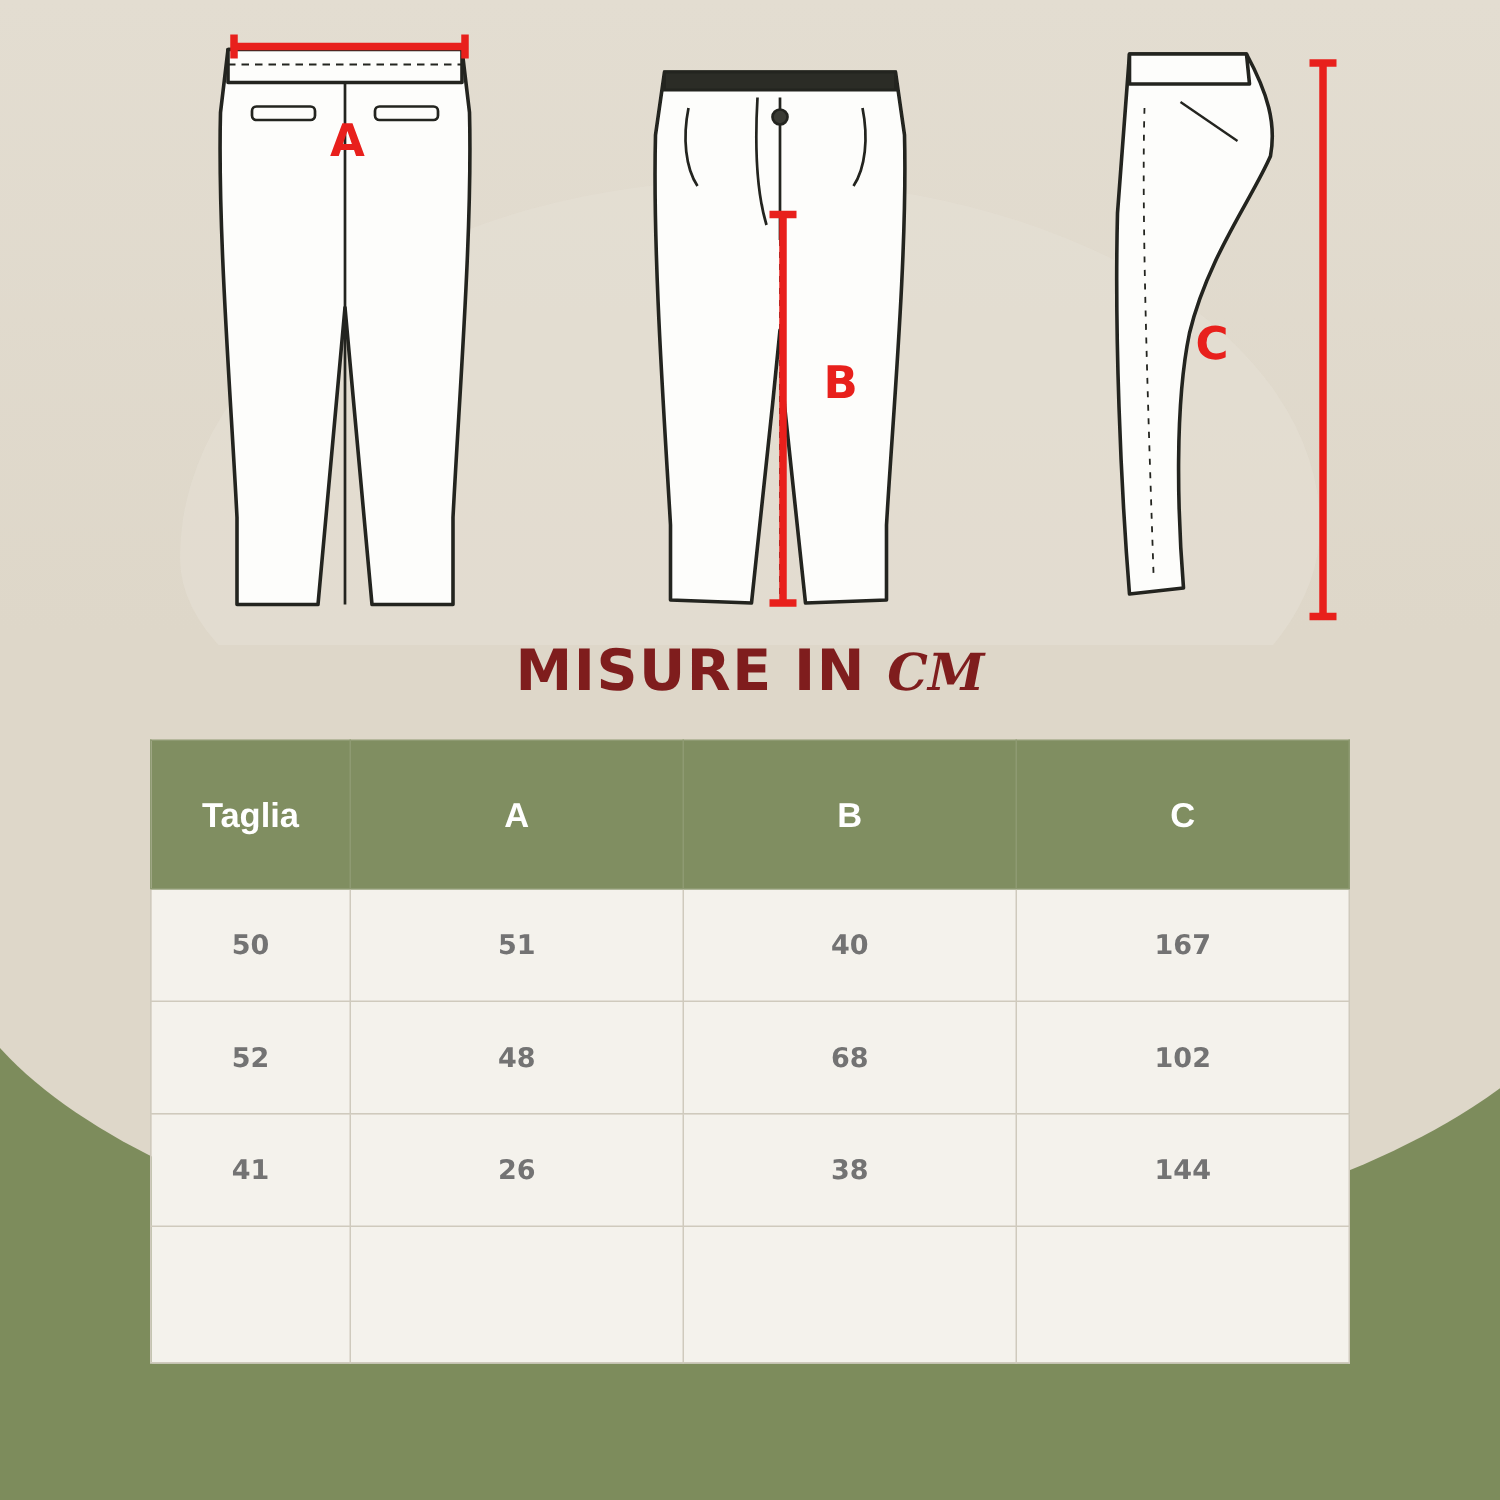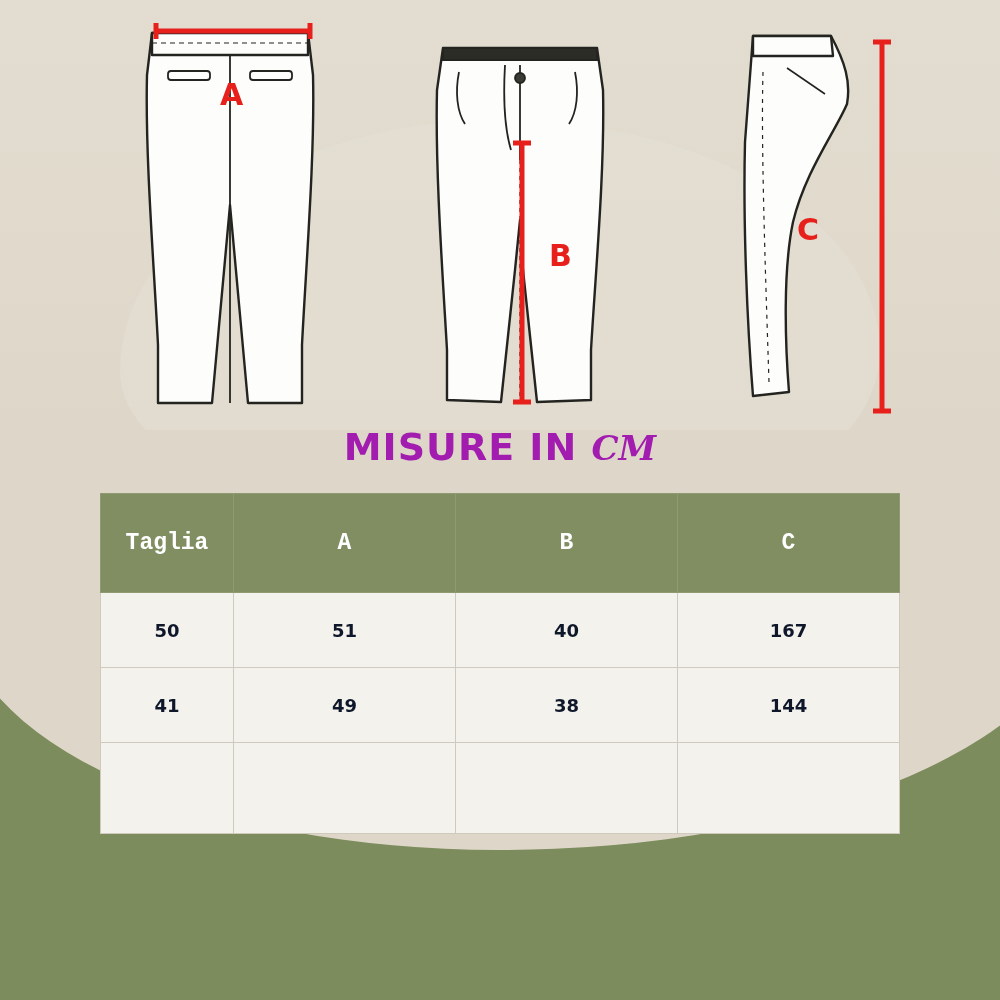--- a/index.html
+++ b/index.html
@@ -79,21 +79,21 @@
     letter-spacing: 0.5px;
   }
 
   
   .title {
     position: absolute;
     top: 425px;
     left: 0;
     width: 1000px;
     text-align: center;
-    color: #a21caf;
+    color: #7f1d1d;
     font-size: 38px;
     font-weight: bold;
     letter-spacing: 1px;
     font-family: "DejaVu Sans", sans-serif;
   }
   .title .cm {
     font-family: "DejaVu Serif", serif;
     font-style: italic;
     font-size: 34px;
     letter-spacing: 0;
@@ -108,25 +108,25 @@
     border-collapse: collapse;
     table-layout: fixed;
   }
   .size-table th {
     background: #808e61;
     color: #ffffff;
     font-size: 23px;
     font-weight: bold;
     height: 96px;
     border: 1px solid #8e9a72;
-    font-family: Liberation Mono, monospace;
+    font-family: Liberation Sans, sans-serif;
   }
   .size-table td {
     background: #f4f2ec;
-    color: #0f172a;
+    color: #737373;
     font-size: 18px;
     font-weight: bold;
     height: 72px;
     text-align: center;
     border: 1px solid #cfcabd;
     font-family: "DejaVu Sans", sans-serif;
   }
   .size-table td.empty { height: 88px; }
   .col-0 { width: 130px; }
 </style>
@@ -226,22 +226,28 @@
       </tr>
     </thead>
     <tbody>
       <tr>
         <td>50</td>
         <td>51</td>
         <td>40</td>
         <td>167</td>
       </tr>
       <tr>
+        <td>52</td>
+        <td>48</td>
+        <td>68</td>
+        <td>102</td>
+      </tr>
+      <tr>
         <td>41</td>
-        <td>49</td>
+        <td>26</td>
         <td>38</td>
         <td>144</td>
       </tr>
       <tr>
         <td class="empty"></td>
         <td class="empty"></td>
         <td class="empty"></td>
         <td class="empty"></td>
       </tr>
     </tbody>

